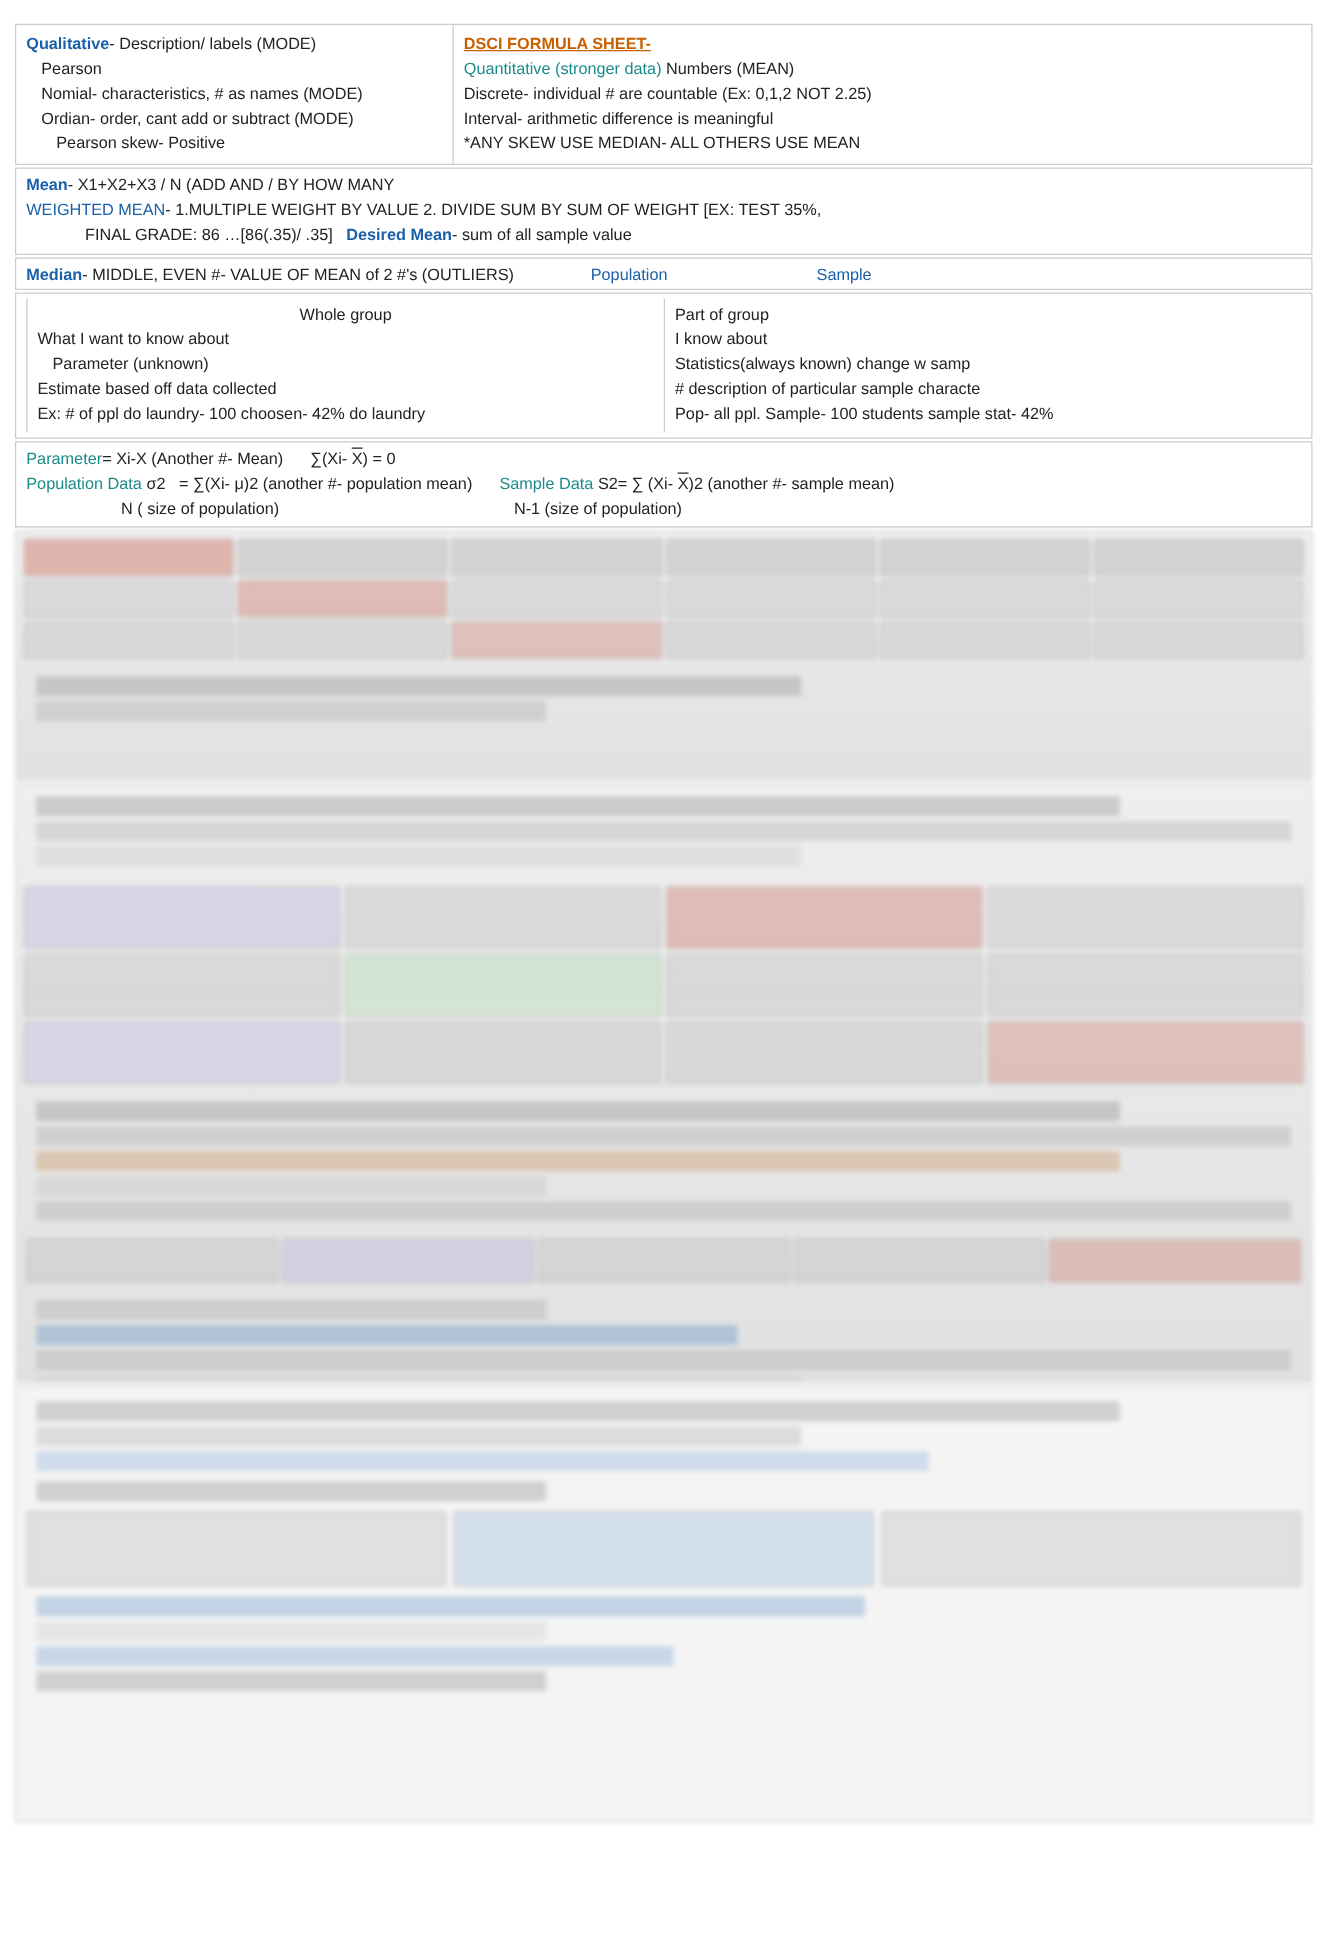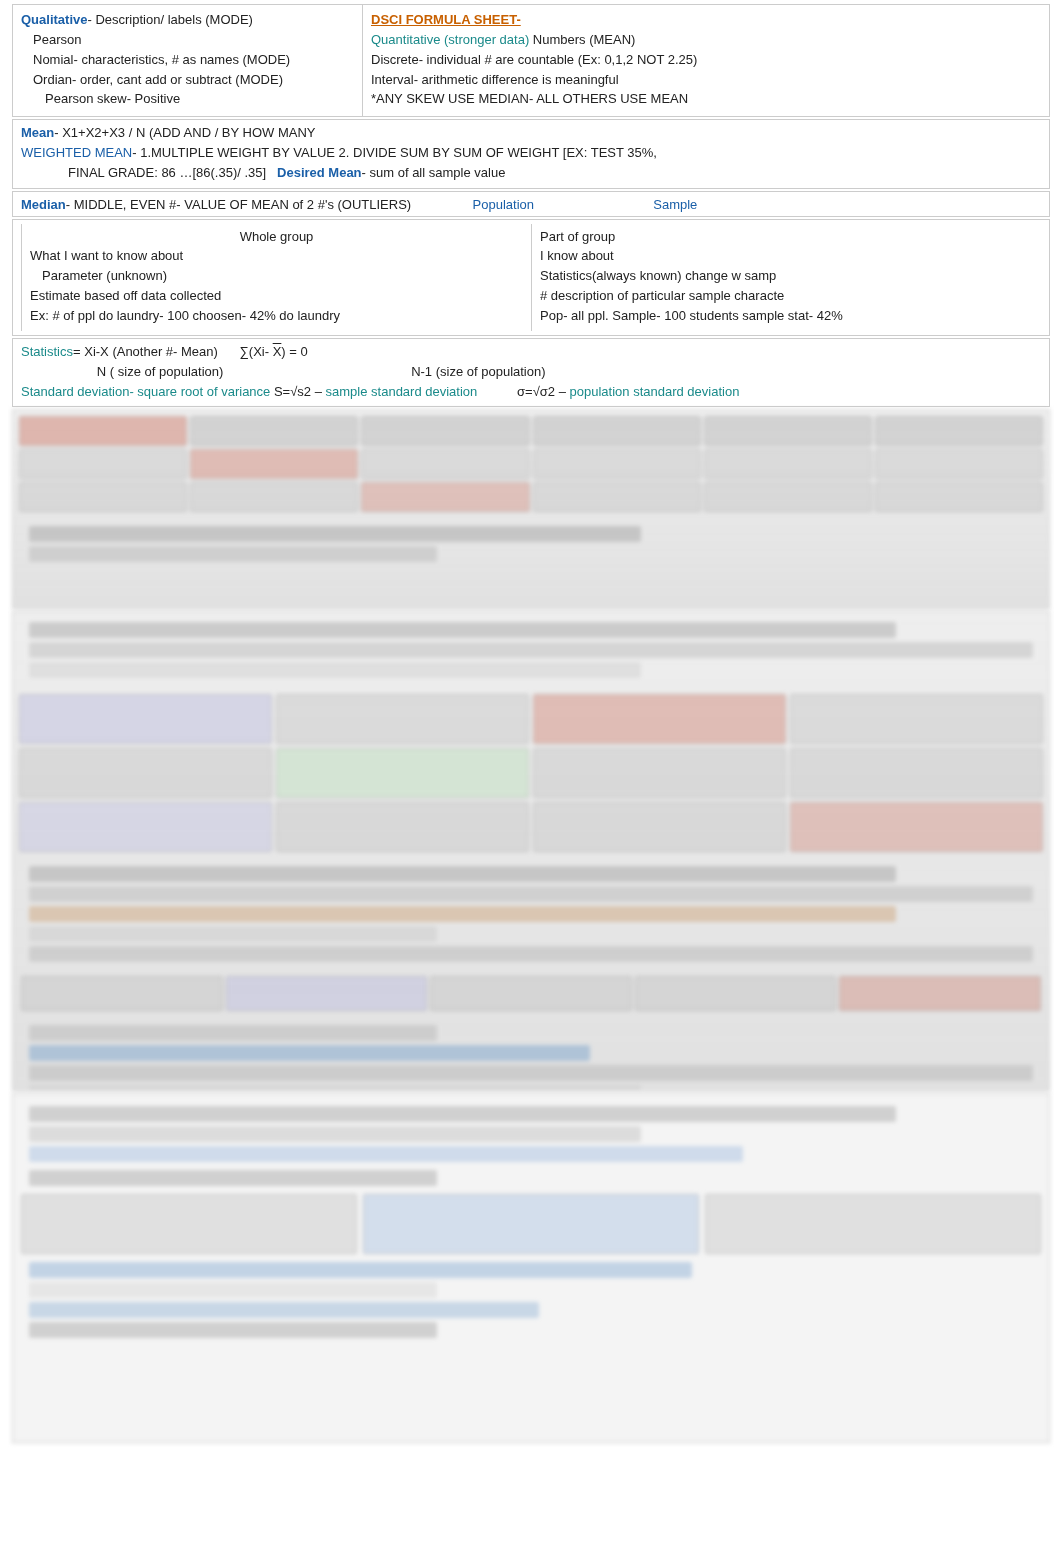--- a/index.html
+++ b/index.html
@@ -6,21 +6,21 @@
     body {
       font-family: Arial, sans-serif;
       font-size: 13px;
       background: #fff;
       color: #222;
       width: 1062px;
       min-height: 1556px;
     }
 
     .page-wrapper {
-      padding: 4px 12px;
+      padding: 19px 12px;
     }
 
     .top-section {
       display: flex;
       border: 1px solid #ccc;
       margin-bottom: 2px;
     }
 
     .left-col {
       width: 350px;
@@ -219,35 +219,36 @@
           <p>Statistics(always known) change w samp</p>
           <p># description of particular sample characte</p>
           <p>Pop- all ppl. Sample- 100  students sample stat- 42%</p>
         </div>
       </div>
     </div>
   </div>
 
   <div class="deviation-section">
     <p>
-      <span class="cyan">Statistics</span><span>= Xi-X (Another #- Mean)</span>
+      <span class="cyan">Parameter</span><span>= Xi-X (Another #- Mean)</span>
       &nbsp;&nbsp;&nbsp;&nbsp;
       <span>∑(Xi- <span class="overline">X</span>) = 0</span>
+    </p>
+    <p>
+      <span class="cyan">Population Data</span>
+      <span> σ2&nbsp;&nbsp; = ∑(Xi- μ)2 (another #- population mean)</span>
+      &nbsp;&nbsp;&nbsp;&nbsp;
+      <span class="cyan">Sample Data</span>
+      <span> S2=  ∑ (Xi- <span class="overline">X</span>)2 (another #- sample mean)</span>
     </p>
     <p>
       &nbsp;&nbsp;&nbsp;&nbsp;&nbsp;&nbsp;&nbsp;&nbsp;&nbsp;&nbsp;&nbsp;&nbsp;&nbsp;&nbsp;&nbsp;&nbsp;&nbsp;&nbsp;&nbsp;&nbsp;
       <span>N ( size of population)</span>
       &nbsp;&nbsp;&nbsp;&nbsp;&nbsp;&nbsp;&nbsp;&nbsp;&nbsp;&nbsp;&nbsp;&nbsp;&nbsp;&nbsp;&nbsp;&nbsp;&nbsp;&nbsp;&nbsp;&nbsp;&nbsp;&nbsp;&nbsp;&nbsp;&nbsp;&nbsp;&nbsp;&nbsp;&nbsp;&nbsp;&nbsp;&nbsp;&nbsp;&nbsp;&nbsp;&nbsp;&nbsp;&nbsp;&nbsp;&nbsp;&nbsp;&nbsp;&nbsp;&nbsp;&nbsp;&nbsp;&nbsp;&nbsp;&nbsp;&nbsp;
       <span>N-1  (size of population)</span>
-    </p>
-    <p>
-      <span class="cyan">Standard deviation- square root of variance</span>
-      <span> S=√s2 – </span><span class="cyan">sample standard deviation</span>
-      &nbsp;&nbsp;&nbsp;&nbsp;&nbsp;&nbsp;&nbsp;&nbsp;&nbsp;
-      <span>σ=√σ2 – </span><span class="cyan">population standard deviation</span>
     </p>
   </div>
 
   <div class="blurred-section" style="height: 200px; margin-bottom: 2px;">
     <div class="blurred-grid" style="grid-template-columns: repeat(6, 1fr); gap: 3px; padding: 6px;">
       <div class="blurred-cell" style="background: rgba(200,100,80,0.4); height: 30px;"></div>
       <div class="blurred-cell" style="background: rgba(150,150,150,0.3); height: 30px;"></div>
       <div class="blurred-cell" style="background: rgba(150,150,150,0.3); height: 30px;"></div>
       <div class="blurred-cell" style="background: rgba(150,150,150,0.3); height: 30px;"></div>
       <div class="blurred-cell" style="background: rgba(150,150,150,0.3); height: 30px;"></div>

